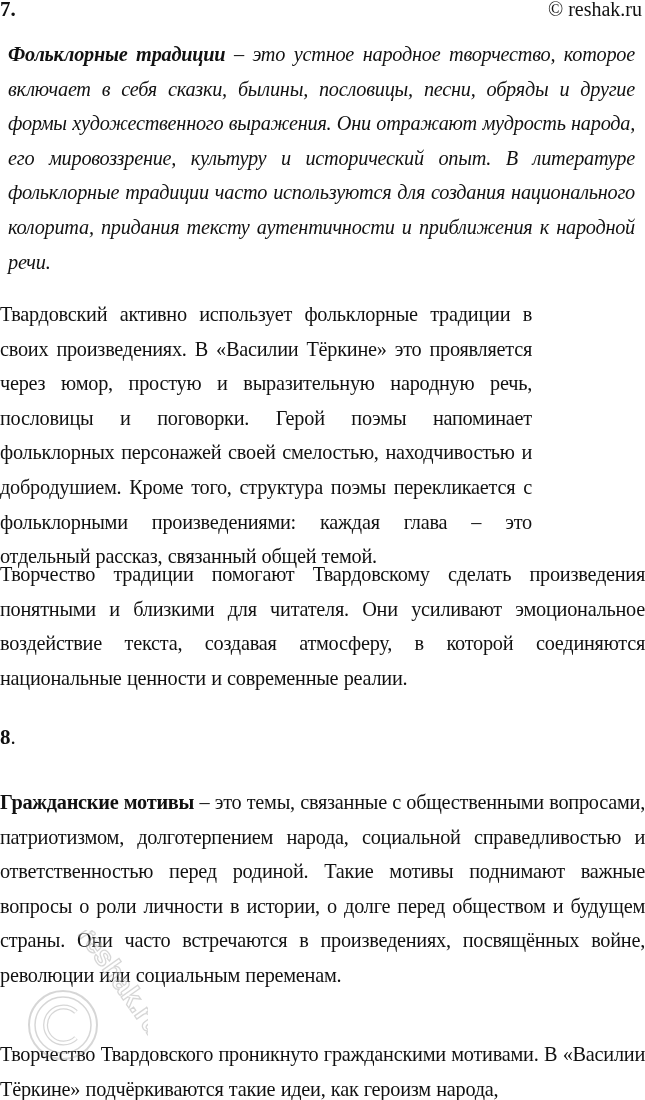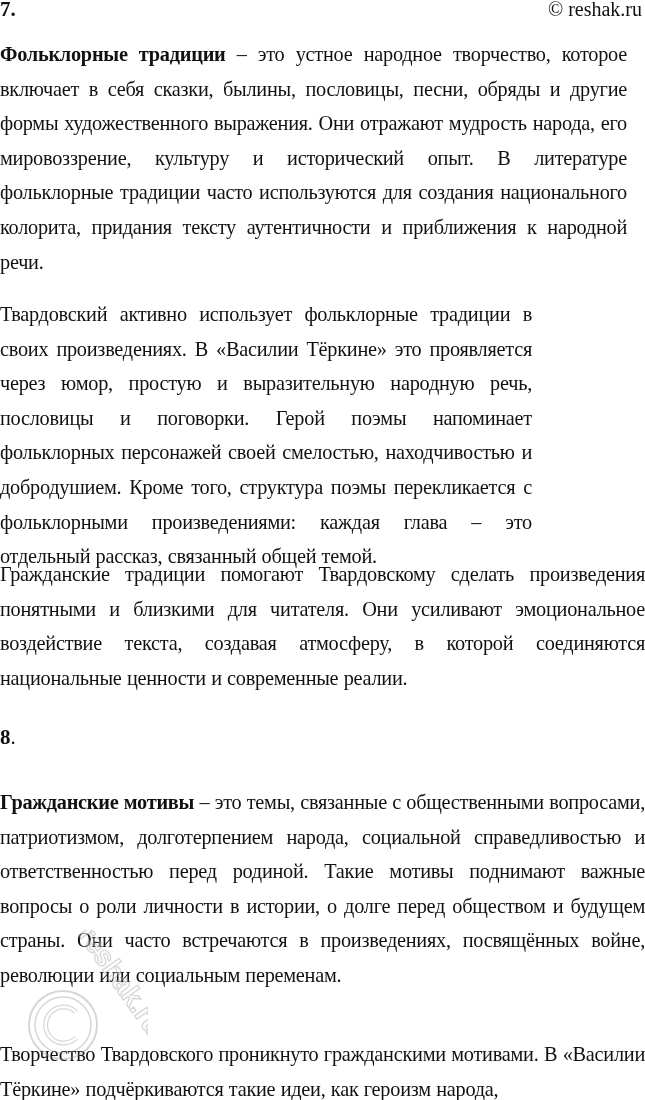--- a/index.html
+++ b/index.html
@@ -43,21 +43,21 @@
     .para {
       margin: 0;
       font-size: 20.3px;
       line-height: 34.6px;
       text-align: justify;
       text-justify: inter-word;
       letter-spacing: -0.25px;
       word-spacing: 0.5px;
     }
     .para b { font-weight: bold; }
-    .p1 { position: absolute; top: 37px; left: 0; width: 627px; }
+    .p1 { position: absolute; top: 37px; left: 8px; width: 627px; font-style: italic; }
     .p2 { position: absolute; top: 297px; left: 0; width: 532px; }
     .p3 { position: absolute; top: 557px; left: 0; width: 645px; }
     .task8 {
       position: absolute;
       top: 720px;
       left: 0;
       font-size: 21px;
       line-height: 34px;
     }
     .task8 .num { font-weight: bold; }
@@ -81,21 +81,21 @@
 
   <div class="header">
     <span class="task-number">7.</span>
     <span class="copyright">© reshak.ru</span>
   </div>
 
   <p class="para p1"><b>Фольклорные традиции</b><span> – это устное народное творчество, которое включает в себя сказки, былины, пословицы, песни, обряды и другие формы художественного выражения. Они отражают мудрость народа, его мировоззрение, культуру и исторический опыт. В литературе фольклорные традиции часто используются для создания национального колорита, придания тексту аутентичности и приближения к народной речи.</span></p>
 
   <p class="para p2">Твардовский активно использует фольклорные традиции в своих произведениях. В «Василии Тёркине» это проявляется через юмор, простую и выразительную народную речь, пословицы и поговорки. Герой поэмы напоминает фольклорных персонажей своей смелостью, находчивостью и добродушием. Кроме того, структура поэмы перекликается с фольклорными произведениями: каждая глава – это отдельный рассказ, связанный общей темой.</p>
 
-  <p class="para p3">Гражданские традиции помогают Твардовскому сделать произведения понятными и близкими для читателя. Они усиливают эмоциональное воздействие текста, создавая атмосферу, в которой соединяются национальные ценности и современные реалии.</p>
+  <p class="para p3">Творчество традиции помогают Твардовскому сделать произведения понятными и близкими для читателя. Они усиливают эмоциональное воздействие текста, создавая атмосферу, в которой соединяются национальные ценности и современные реалии.</p>
 
   <div class="task8"><span class="num">8</span><span>.</span></div>
 
   <p class="para p4"><b>Гражданские мотивы</b><span> – это темы, связанные с общественными вопросами, патриотизмом, долготерпением народа, социальной справедливостью и ответственностью перед родиной. Такие мотивы поднимают важные вопросы о роли личности в истории, о долге перед обществом и будущем страны. Они часто встречаются в произведениях, посвящённых войне, революции или социальным переменам.</span></p>
 
   <p class="para p5">Творчество Твардовского проникнуто гражданскими мотивами. В «Василии Тёркине» подчёркиваются такие идеи, как героизм народа,</p>
 
 </div>
 
 <svg class="watermark" viewBox="0 0 130 140" xmlns="http://www.w3.org/2000/svg">

